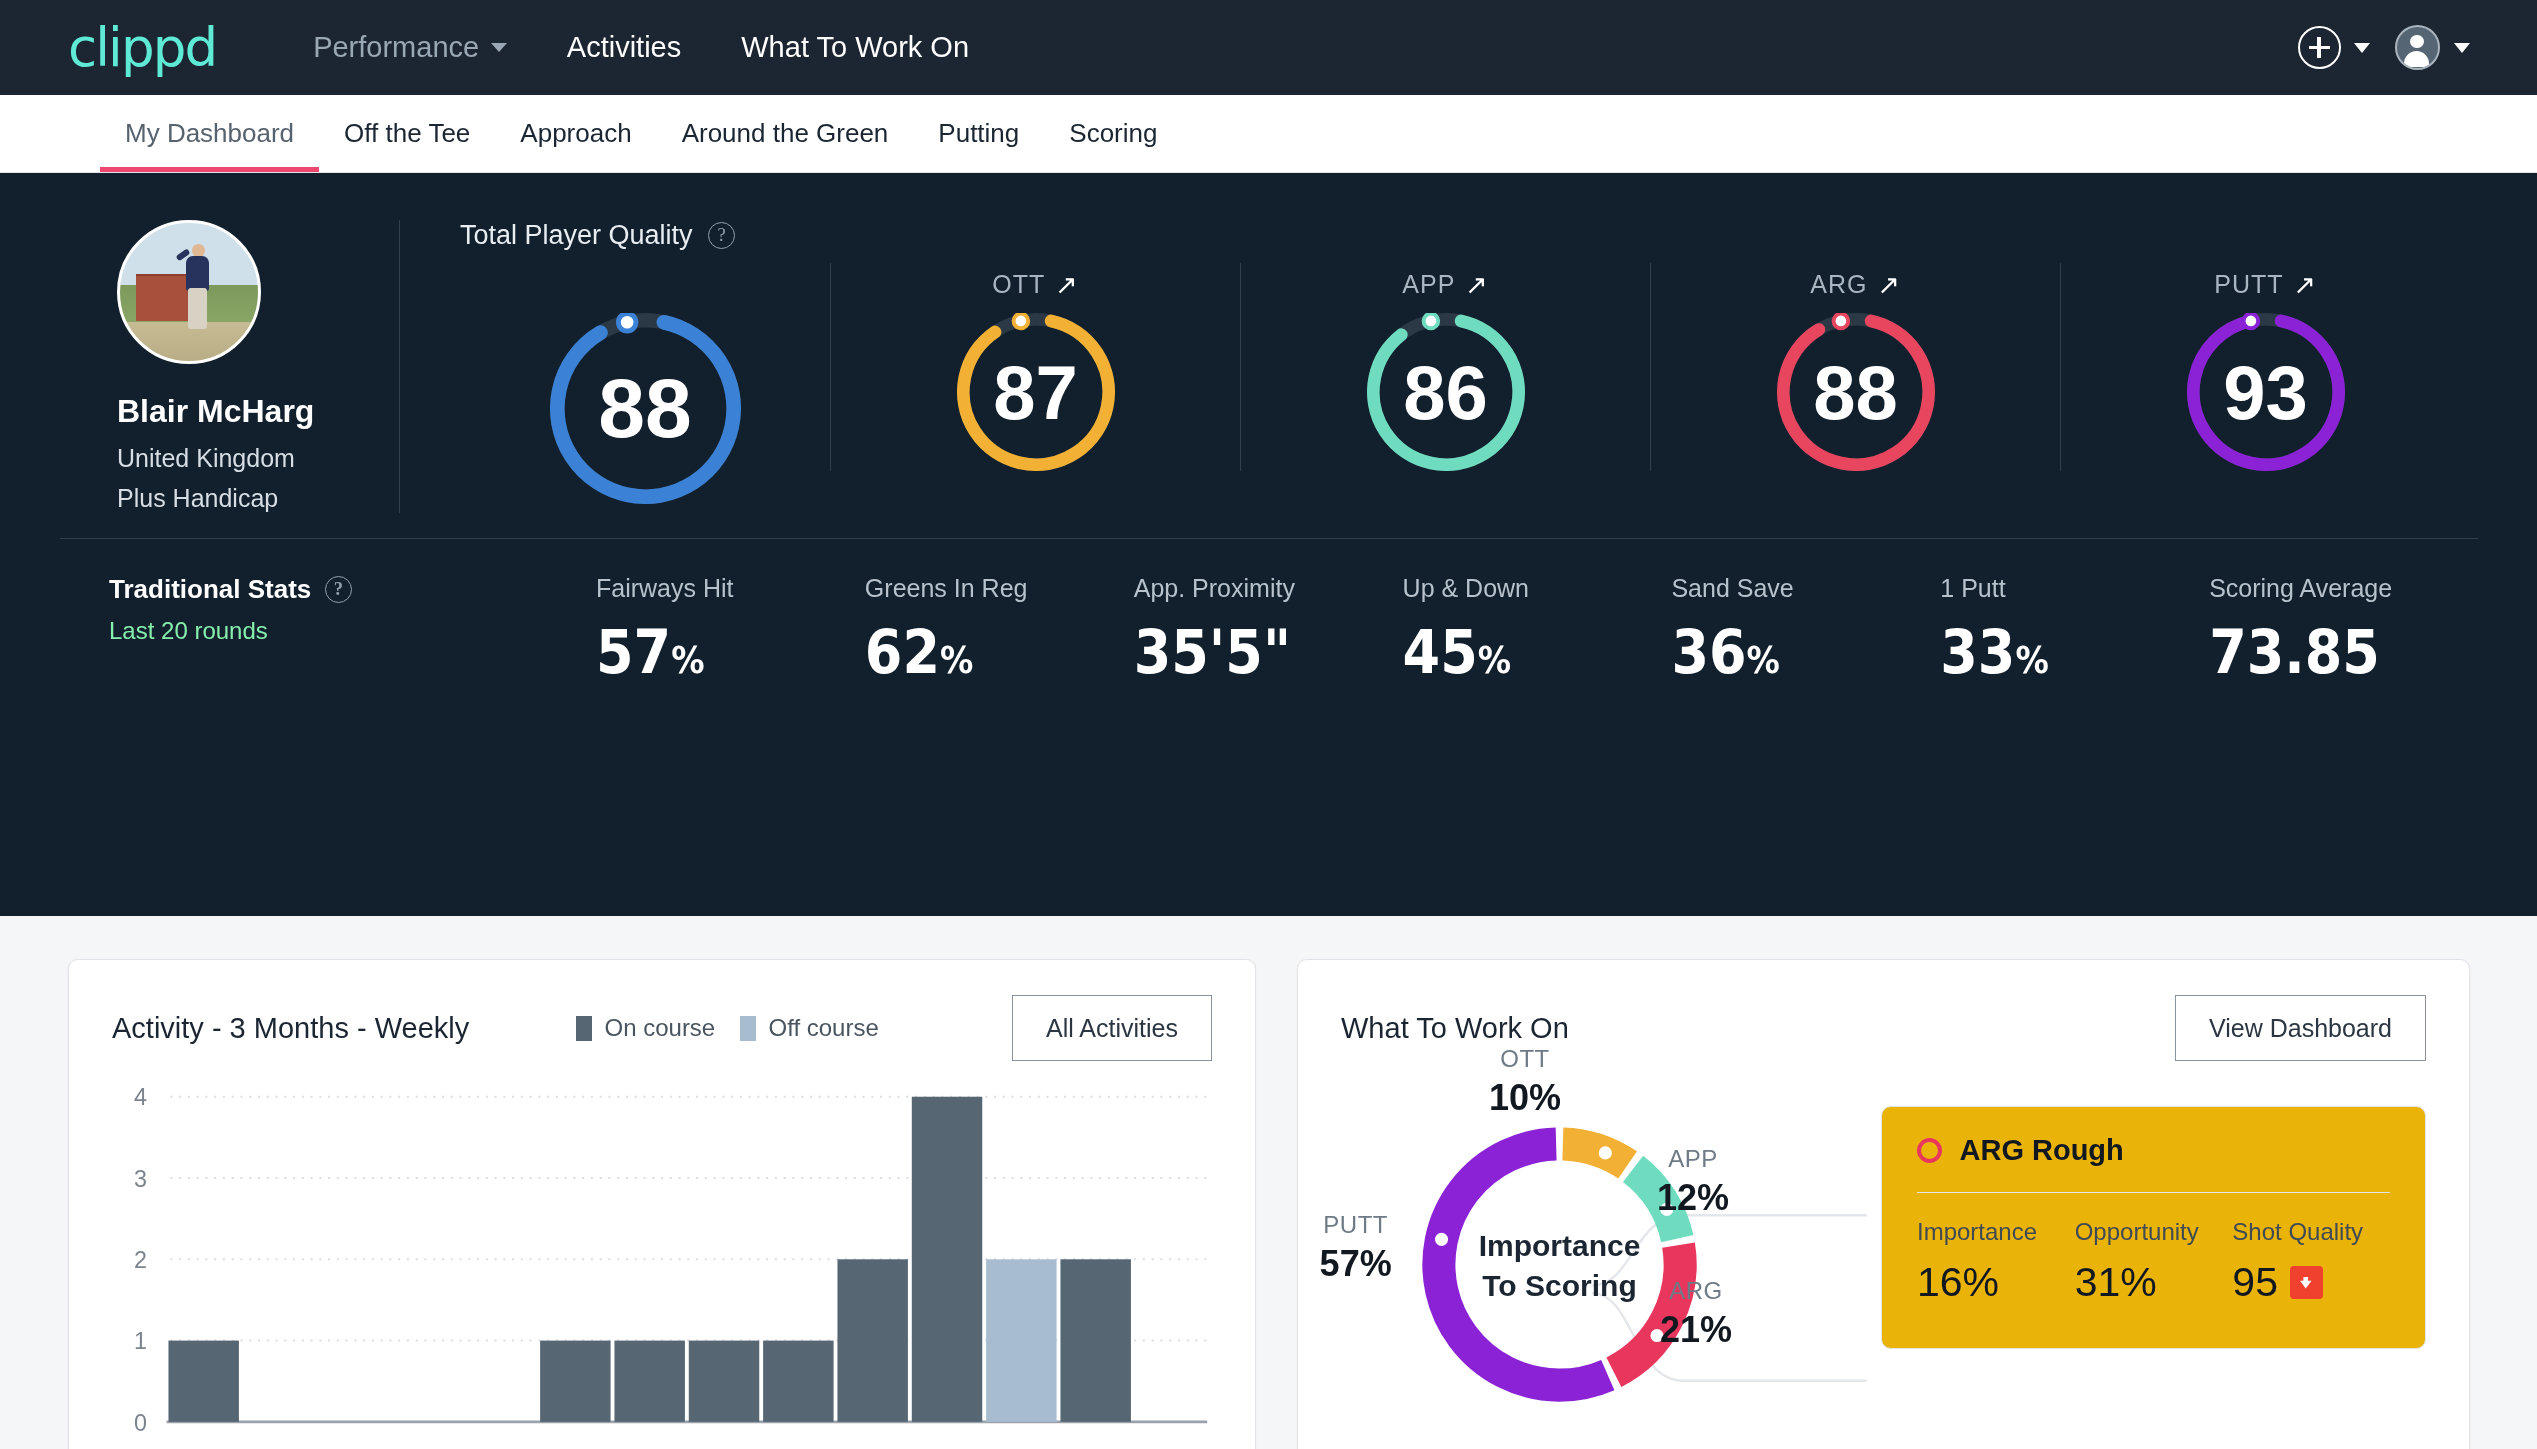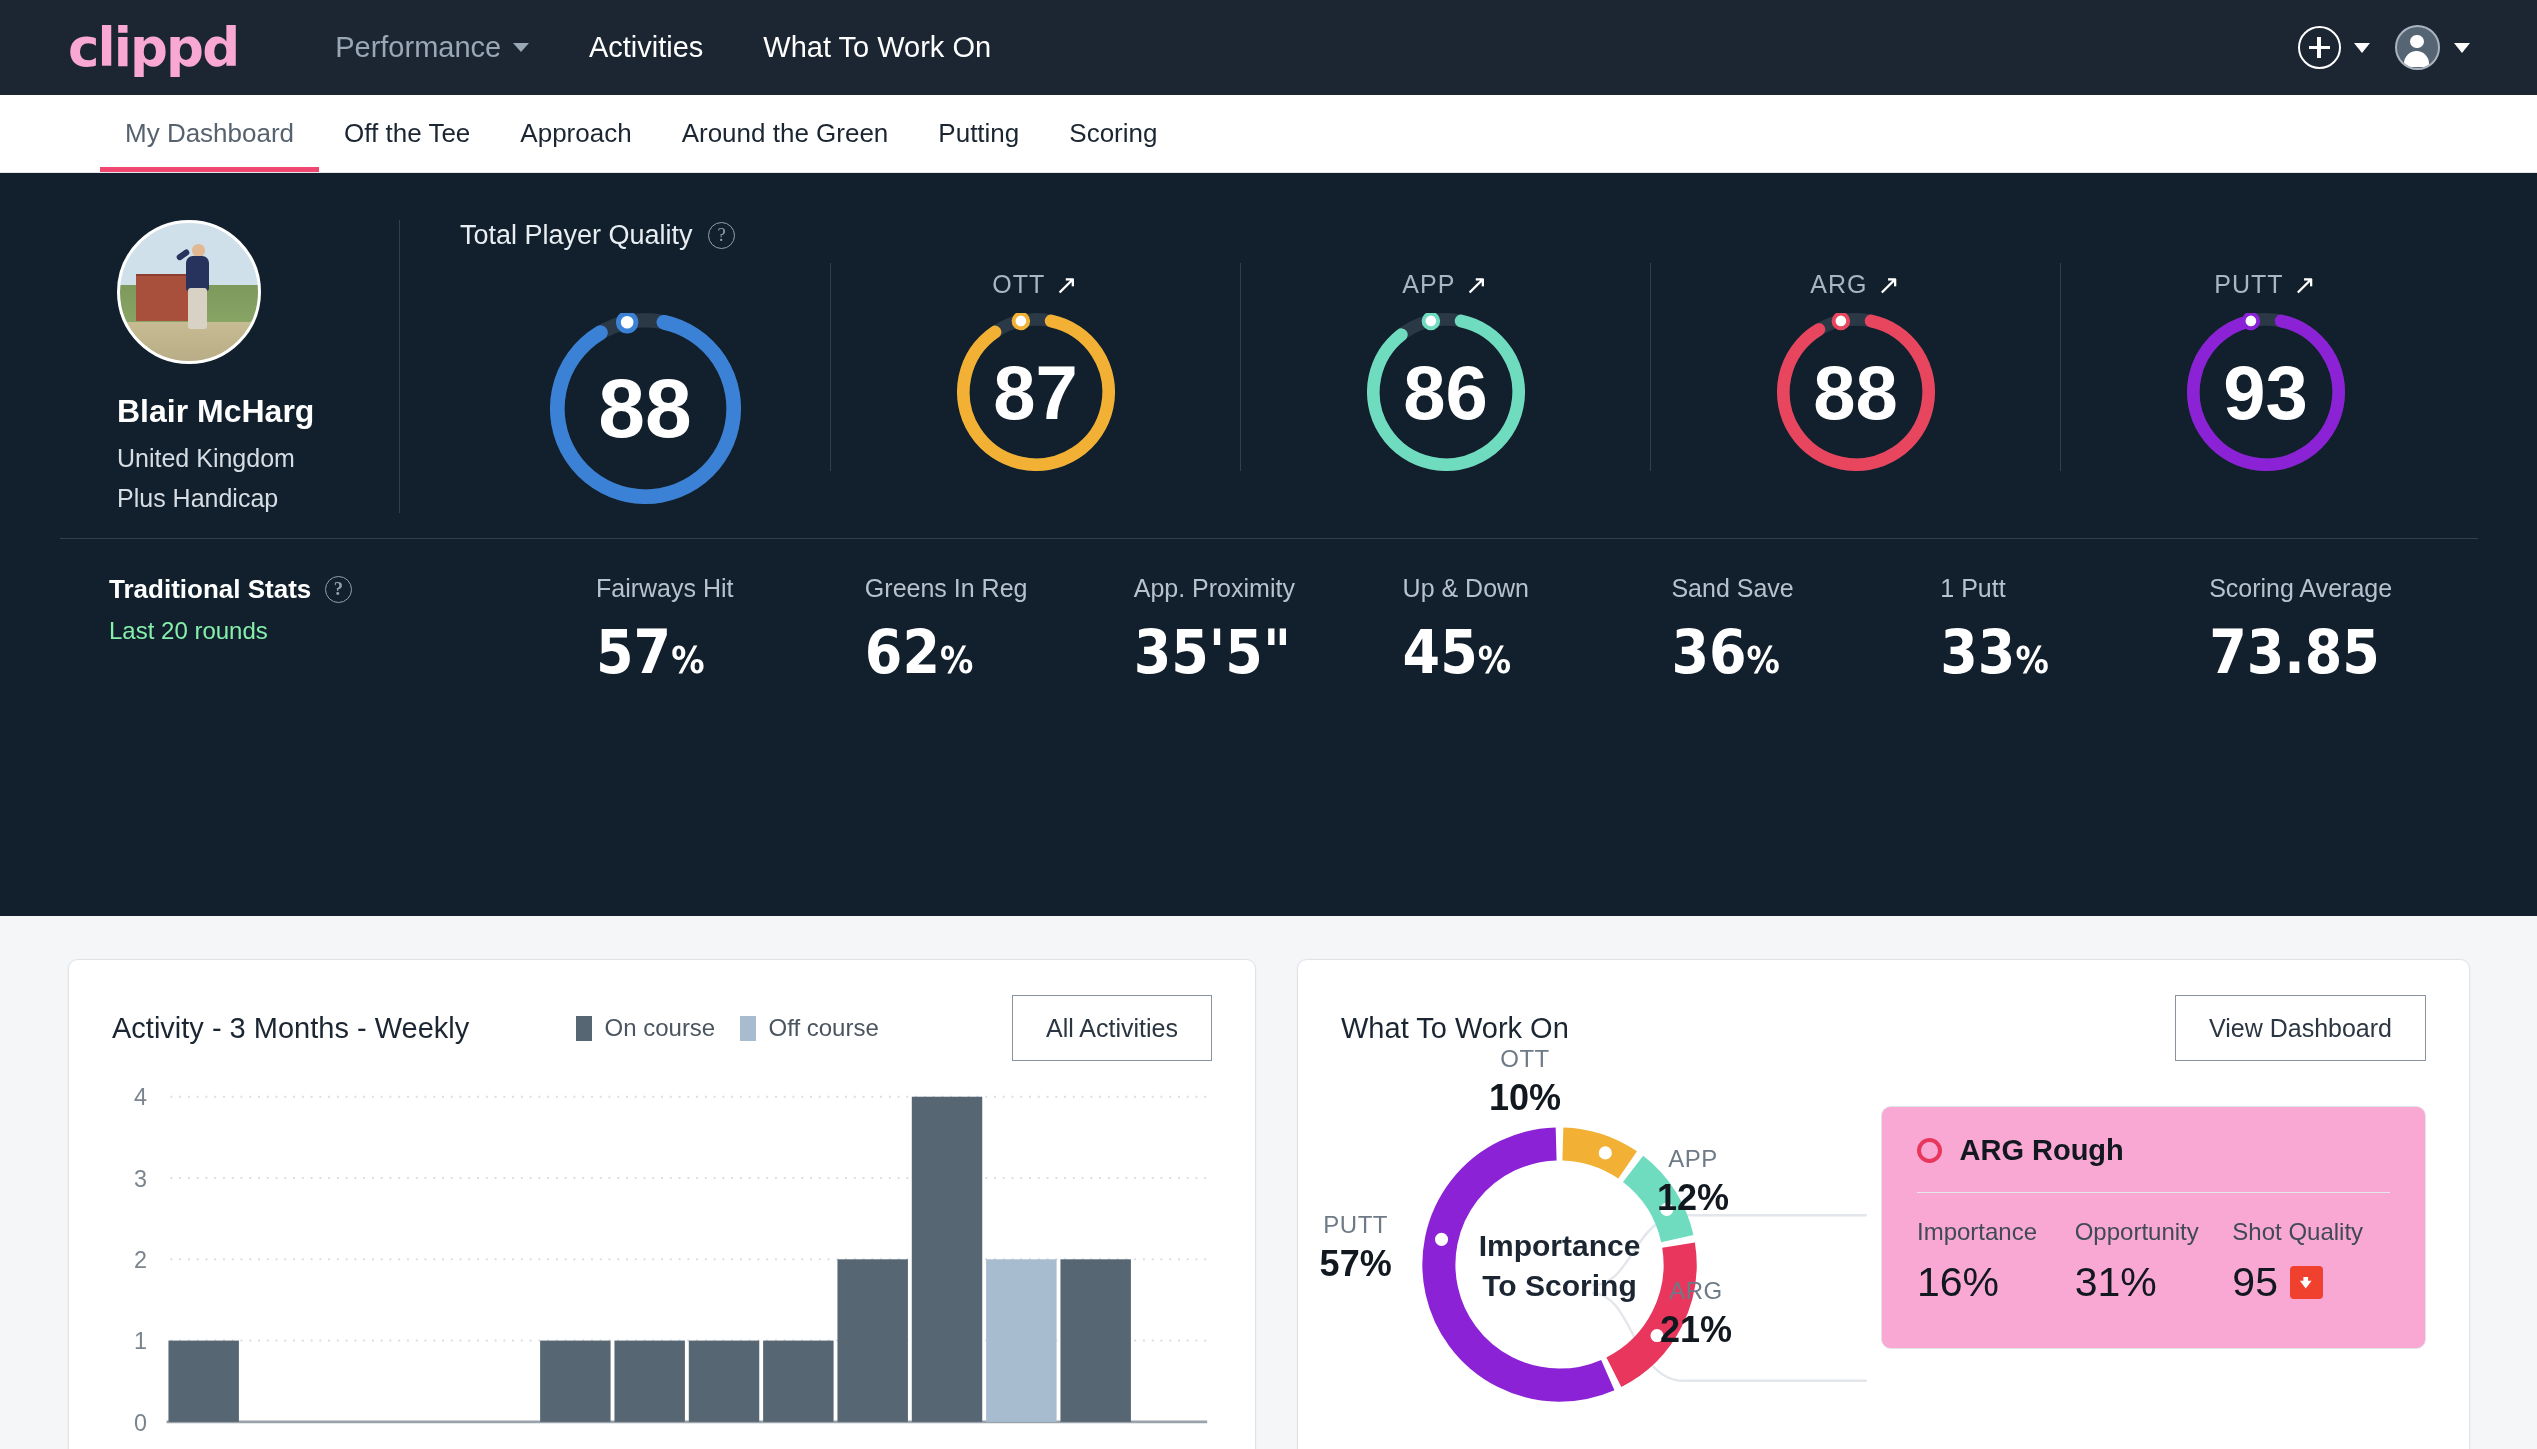--- a/index.html
+++ b/index.html
@@ -11,21 +11,21 @@
     overflow: hidden;
   }
 
   
   .topnav {
     height: 95px; background: #1b2632;
     display: flex; align-items: center; padding: 0 68px;
     position: relative;
   }
   .logo {
-    font-size: 53px; font-weight: 700; color: #f9a8d4;
+    font-size: 53px; font-weight: 400; color: #5eead4;
     letter-spacing: -1.9px; margin-right: 97px;
     font-family: "DejaVu Sans", sans-serif;
   }
   .topnav-links { display: flex; align-items: center; gap: 60px; }
   .topnav-link {
     font-size: 29px; color: #ffffff; cursor: pointer;
     display: flex; align-items: center; gap: 11.7px; white-space: nowrap;
   }
   .topnav-link.muted { color: #9aa7b4; }
   .caret {
@@ -207,21 +207,21 @@
     align-items: center; justify-content: center;
     font-size: 30px; font-weight: 700; color: #1b2632; line-height: 1.35;
   }
   .dlabel { position: absolute; text-align: center; }
   .dlabel .nm { font-size: 24px; color: #6e7a86; letter-spacing: 0.5px; }
   .dlabel .pc { font-size: 36px; font-weight: 700; color: #11181f; margin-top: 3.9px; }
 
   .detail-panel {
     position: absolute; right: 0; top: 37px; width: 545px; height: 243px;
     border: 1px solid #e1e5ea; border-radius: 9.7px; padding: 27px 35px;
-    background: #f9a8d4;
+    background: #eab308;
   }
   .dp-head { display: flex; align-items: center; gap: 17.5px; }
   .dp-ring {
     width: 25px; height: 25px; border-radius: 50%;
     border: 4.9px solid #e8365d;
   }
   .dp-title { font-size: 29px; font-weight: 700; color: #11181f; }
   .dp-rule { height: 1px; background: #e4e8ec; margin: 25px 0 0 0; }
   .dp-cols { display: flex; margin-top: 25px; }
   .dp-col { flex: 1; }

